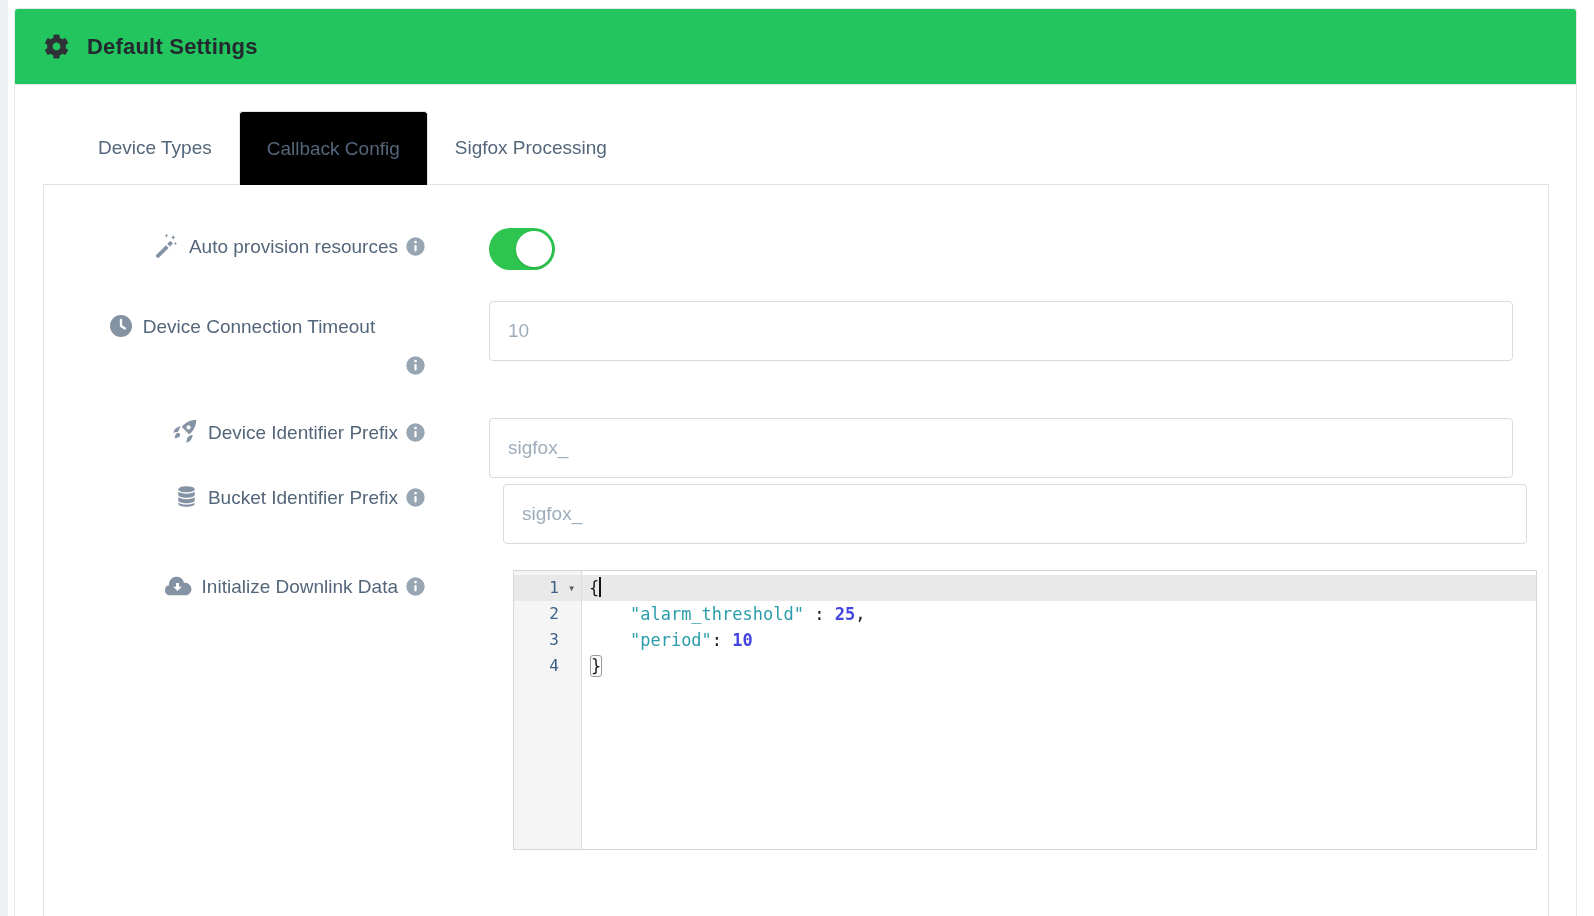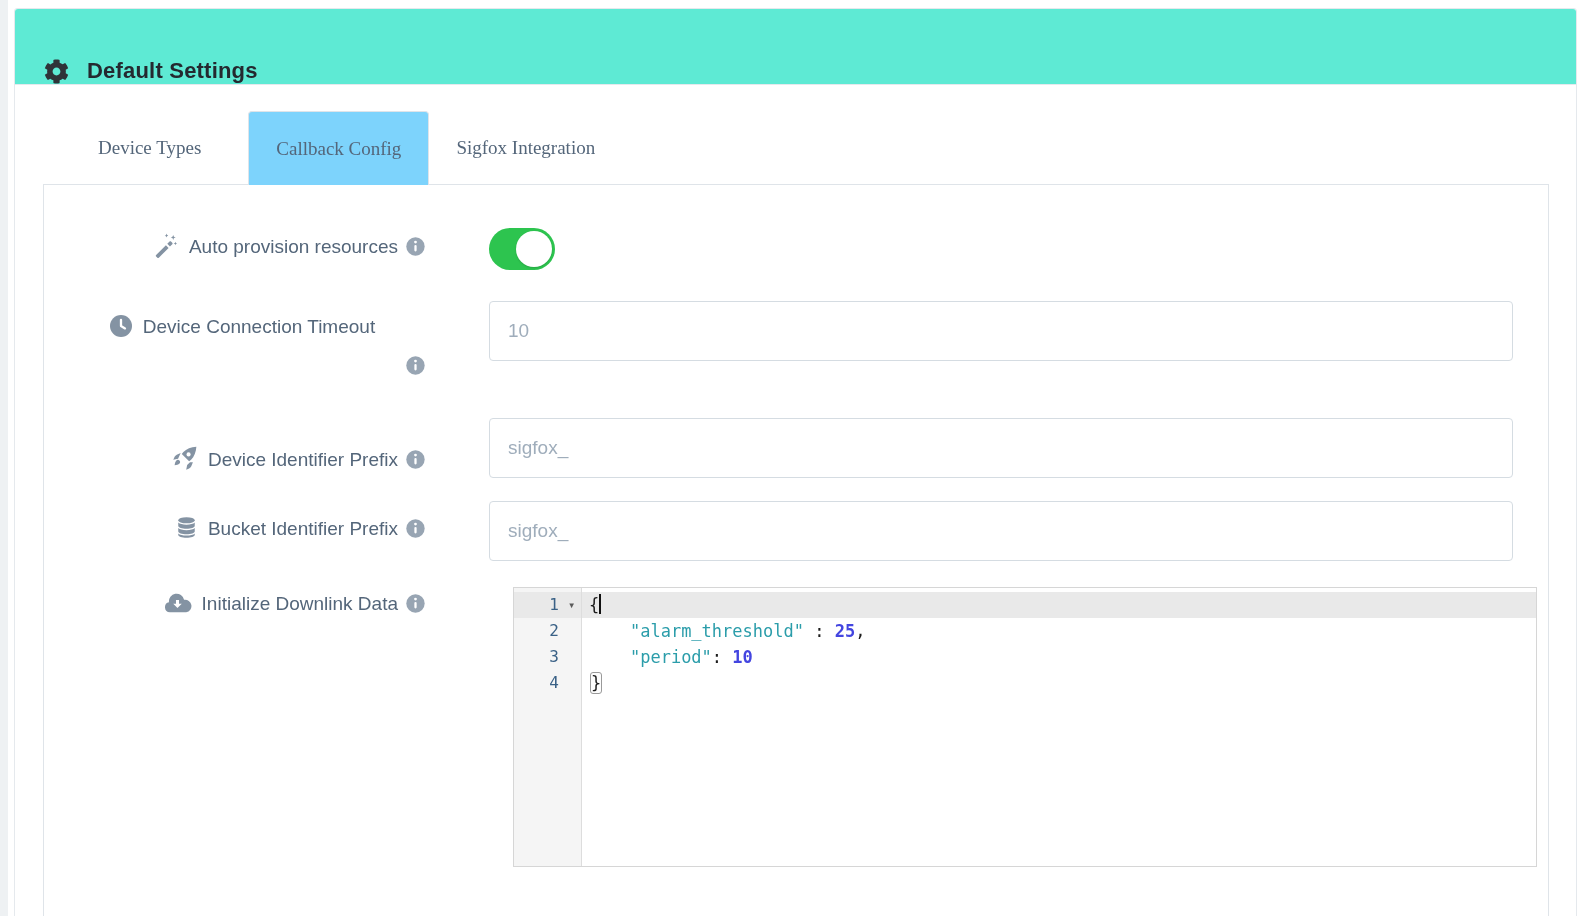--- a/index.html
+++ b/index.html
@@ -3,42 +3,42 @@
 <meta charset="utf-8">
 <style>
   * { margin:0; padding:0; box-sizing:border-box; }
   html,body { width:1594px; height:916px; background:#ffffff; overflow:hidden;
               font-family:"Liberation Sans", sans-serif; }
   .edge-strip { position:absolute; left:0; top:0; width:8px; height:916px; background:#eef1f3; }
 
   
   .panel { position:absolute; left:14px; top:8px; width:1563px; height:930px;
            background:#ffffff; border:1px solid #e5e9ed; border-radius:3px; }
-  .panel-header { height:76px; background:#5eead4; border-bottom:1px solid #e5e9ed;
-                  display:flex; align-items:flex-end; padding-left:29px; border-radius:3px 3px 0 0; }
+  .panel-header { height:76px; background:#22c55e; border-bottom:1px solid #e5e9ed;
+                  display:flex; align-items:center; padding-left:29px; border-radius:3px 3px 0 0; }
   .panel-header svg { width:25px; height:25px; fill:#2f3338; }
   .panel-title { font-size:22px; font-weight:700; color:#24292f; margin-left:18px; letter-spacing:.2px; }
 
   .panel-body { padding:26px 27px 0 28px; }
 
   
-  .tabs { display:flex; padding-left:28px; position:relative; z-index:2; margin-bottom:-1px; height:74px;font-family:Liberation Serif, serif; }
+  .tabs { display:flex; padding-left:28px; position:relative; z-index:2; margin-bottom:-1px; height:74px; }
   .tab { display:flex; align-items:center; padding:0 27px; font-size:19px; color:#54667a; cursor:pointer; }
-  .tab.active { background:#7dd3fc; border:1px solid #dfe4e9; border-bottom:none;
-                border-radius:4px 4px 0 0;margin-left:20px; }
+  .tab.active { background:#000000; border:1px solid #dfe4e9; border-bottom:none;
+                border-radius:4px 4px 0 0; }
 
   
   .tab-card { position:relative; z-index:1; border:1px solid #dfe4e9; background:#fff;
               height:910px; padding-left:14px; overflow:hidden; }
 
   .form-row { display:flex; }
   .row-auto      { margin-top:43px; align-items:center; }
   .row-timeout   { margin-top:31px; align-items:flex-start; }
-  .row-devprefix { margin-top:42px; align-items:flex-end; }
-  .row-bucket    { margin-top:23px; align-items:center; }
+  .row-devprefix { margin-top:42px; align-items:flex-start; }
+  .row-bucket    { margin-top:6px; align-items:flex-start;gap:14px; }
   .row-downlink  { margin-top:26px; align-items:flex-start;gap:24px; }
 
   .row-label { width:368px; text-align:right; font-size:19px; color:#54667a; line-height:26px; }
   .row-timeout  .row-label { padding-top:13px;text-align:center; }
   .row-downlink .row-label { padding-top:4px; }
   .lbl-icon { display:inline-block; vertical-align:-5px; margin-right:10px; }
   .lbl-icon svg { fill:#8493a3; }
   .info-badge { display:inline-block; width:21px; height:21px; vertical-align:-4px; margin-left:7px; }
   .info-badge svg { width:21px; height:21px; fill:#98a5b3; }
   .info-newline .info-badge { display:block; margin:10px 0 0 auto; }
@@ -83,21 +83,21 @@
         <path d="M487.4 315.7l-42.6-24.6c4.3-23.2 4.3-47 0-70.2l42.6-24.6c4.9-2.8 7.1-8.6 5.5-14-11.1-35.6-30-67.8-54.7-94.6-3.8-4.1-10-5.1-14.8-2.3L380.8 110c-17.9-15.4-38.5-27.3-60.8-35.1V25.8c0-5.6-3.9-10.5-9.4-11.7-36.7-8.2-74.3-7.8-109.2 0-5.5 1.2-9.4 6.1-9.4 11.7V75c-22.2 7.9-42.8 19.8-60.8 35.1L88.7 85.5c-4.9-2.8-11-1.9-14.8 2.3-24.7 26.7-43.6 58.9-54.7 94.6-1.7 5.4.6 11.2 5.5 14L67.3 221c-4.3 23.2-4.3 47 0 70.2l-42.6 24.6c-4.9 2.8-7.1 8.6-5.5 14 11.1 35.6 30 67.8 54.7 94.6 3.8 4.1 10 5.1 14.8 2.3l42.6-24.6c17.9 15.4 38.5 27.3 60.8 35.1v49.2c0 5.6 3.9 10.5 9.4 11.7 36.7 8.2 74.3 7.8 109.2 0 5.5-1.2 9.4-6.1 9.4-11.7v-49.2c22.2-7.9 42.8-19.8 60.8-35.1l42.6 24.6c4.9 2.8 11 1.9 14.8-2.3 24.7-26.7 43.6-58.9 54.7-94.6 1.5-5.5-.7-11.3-5.6-14.1zM256 336c-44.1 0-80-35.9-80-80s35.9-80 80-80 80 35.9 80 80-35.9 80-80 80z"></path>
       </svg>
     <div class="panel-title">Default Settings</div>
   </div>
 
   <div class="panel-body">
 
     <div class="tabs">
       <div class="tab">Device Types</div>
       <div class="tab active">Callback Config</div>
-      <div class="tab">Sigfox Integration</div>
+      <div class="tab">Sigfox Processing</div>
     </div>
 
     <div class="tab-card">
 
       <div class="form-row row-auto">
         <div class="row-label">
           <span class="lbl-icon">
             <svg width="27" height="25" viewBox="0 0 24 24">
                 <path d="M4.2 2.2l.7 1.7 1.7.7-1.7.7-.7 1.7-.7-1.7L1.8 4.6l1.7-.7zM10 .8l.5 1.2 1.2.5-1.2.5-.5 1.2-.5-1.2-1.2-.5 1.2-.5zM2.6 9.4l.5 1.2 1.2.5-1.2.5-.5 1.2-.5-1.2L.4 11.1l1.2-.5zM21.1 21l-9.4-9.4 2.6-2.6 9.4 9.4c.4.4.4 1 0 1.4l-1.2 1.2c-.4.4-1 .4-1.4 0zM13 7.7l-2.6 2.6-2.2-2.2c-.4-.4-.4-1 0-1.4l1.2-1.2c.4-.4 1-.4 1.4 0L13 7.7z" transform="scale(1,1) translate(0,0) rotate(90 12 12)"></path>
               </svg>

